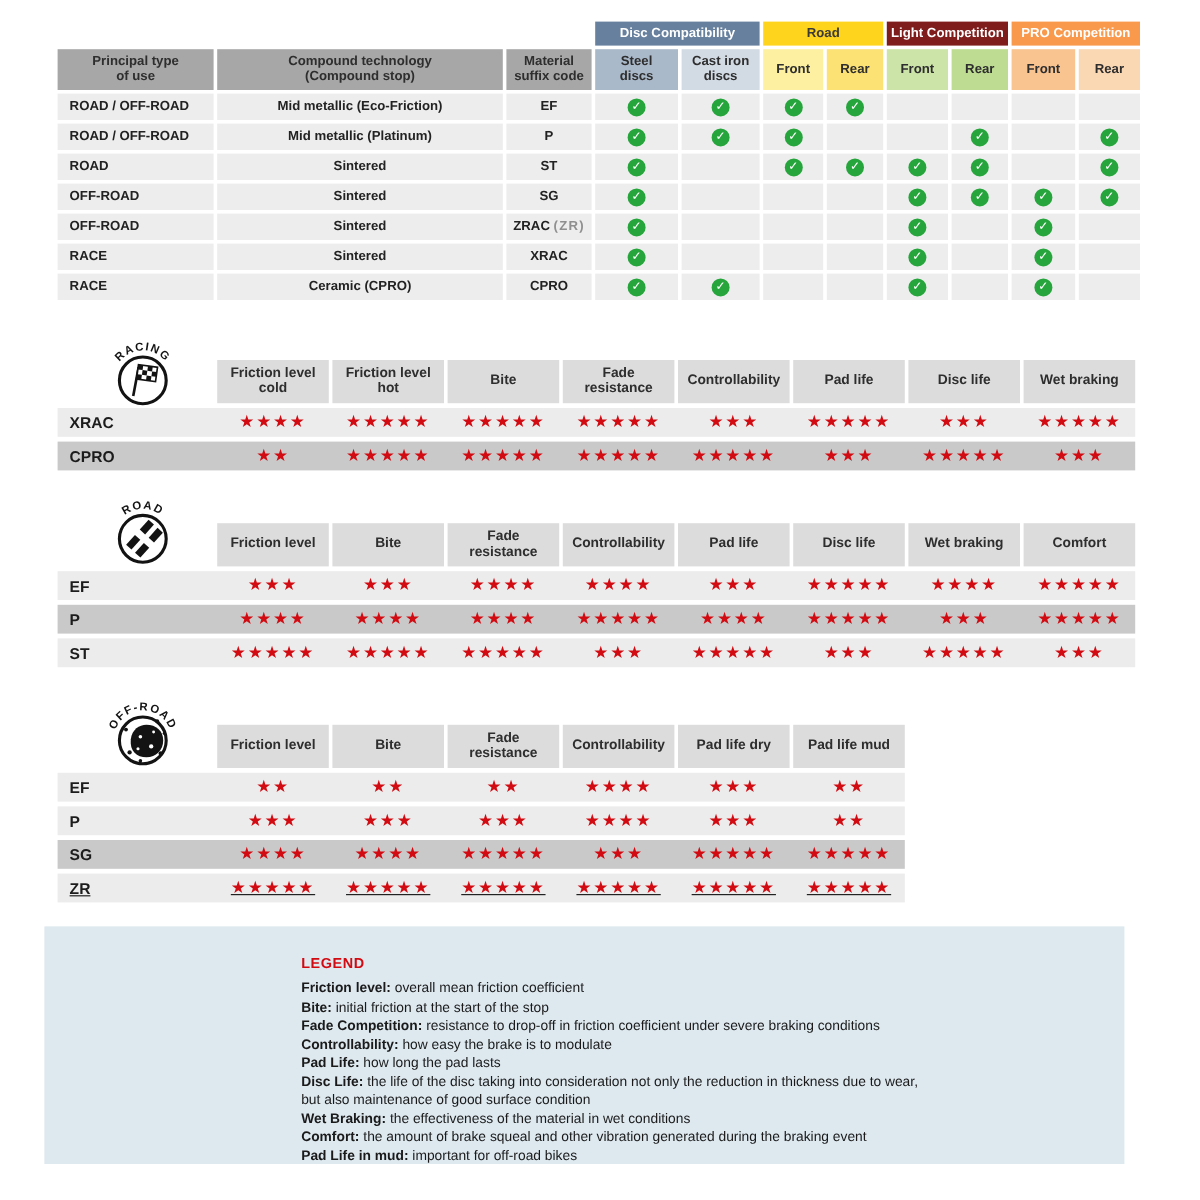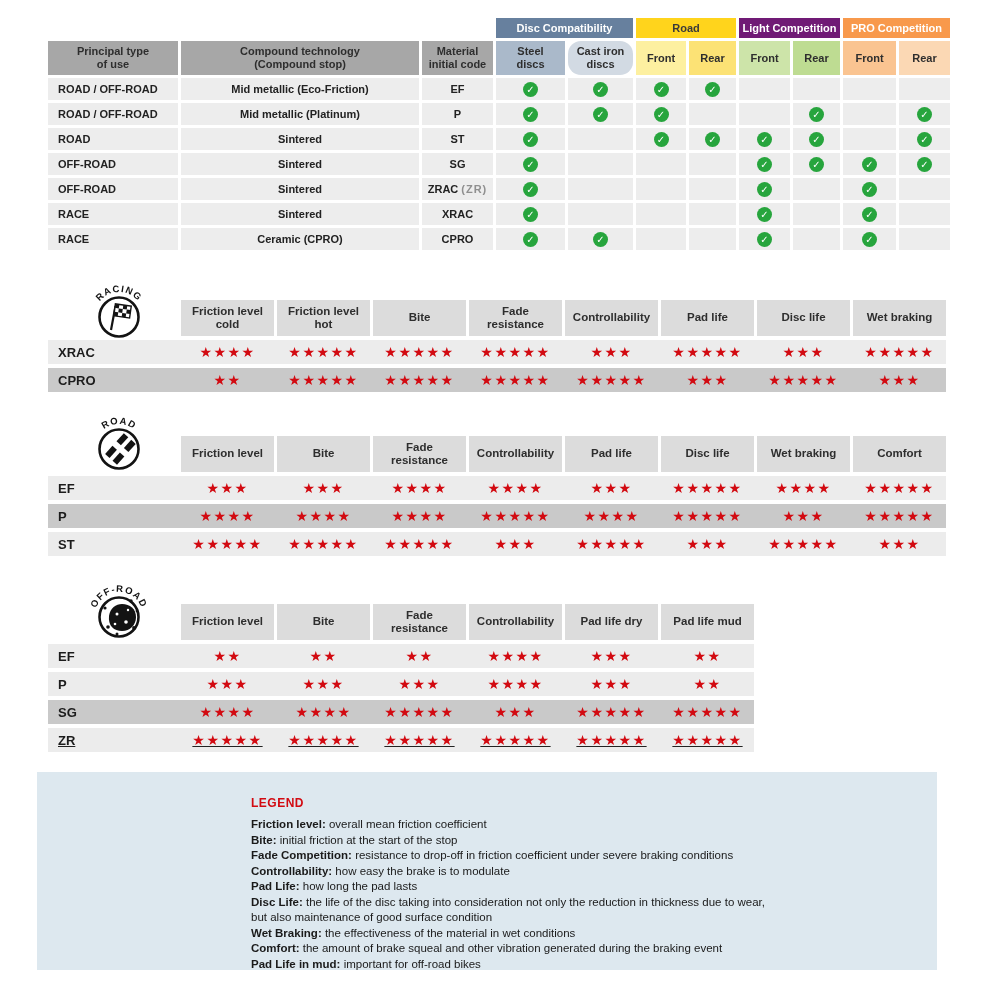--- a/index.html
+++ b/index.html
@@ -56,31 +56,31 @@
 </style>
 </head>
 <body>
 
 <div id="canvas">
 
   <div id="compat-grid">
       <div class="spacer"></div>
       <div class="group-h" style="background: rgb(103, 128, 158); color: rgb(255, 255, 255);">Disc Compatibility</div>
       <div class="group-h" style="background: rgb(255, 212, 28); color: rgb(58, 58, 58);">Road</div>
-      <div class="group-h" style="background: #701a75; color: rgb(255, 255, 255);">Light Competition</div>
+      <div class="group-h" style="background: #7f1d1d; color: rgb(255, 255, 255);">Light Competition</div>
       <div class="group-h" style="background: rgb(248, 153, 76); color: rgb(255, 255, 255);">PRO Competition</div>
       <div class="col-h gray">Principal type
 of use</div>
       <div class="col-h gray">Compound technology
 (Compound stop)</div>
       <div class="col-h gray">Material
-initial code</div>
+suffix code</div>
       <div class="col-h" style="background: rgb(170, 185, 202);">Steel
 discs</div>
-      <div class="col-h" style="background: rgb(210, 218, 227); border-radius: 13px;">Cast iron
+      <div class="col-h" style="background: rgb(210, 218, 227);">Cast iron
 discs</div>
       <div class="col-h" style="background: rgb(253, 240, 160);">Front</div>
       <div class="col-h" style="background: rgb(252, 226, 117);">Rear</div>
       <div class="col-h" style="background: rgb(205, 228, 169);">Front</div>
       <div class="col-h" style="background: rgb(190, 220, 146);">Rear</div>
       <div class="col-h" style="background: rgb(250, 196, 145);">Front</div>
       <div class="col-h" style="background: rgb(251, 216, 180);">Rear</div>
       <div class="dcell left">ROAD / OFF-ROAD</div>
       <div class="dcell">Mid metallic (Eco-Friction)</div>
       <div class="dcell">EF</div>

